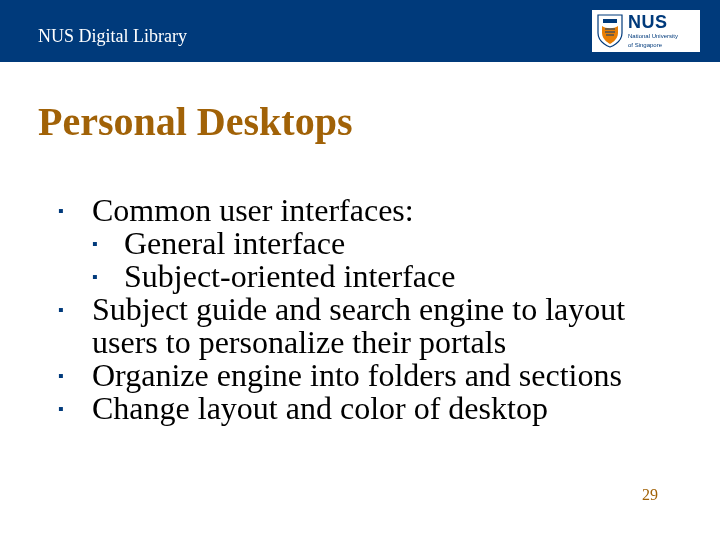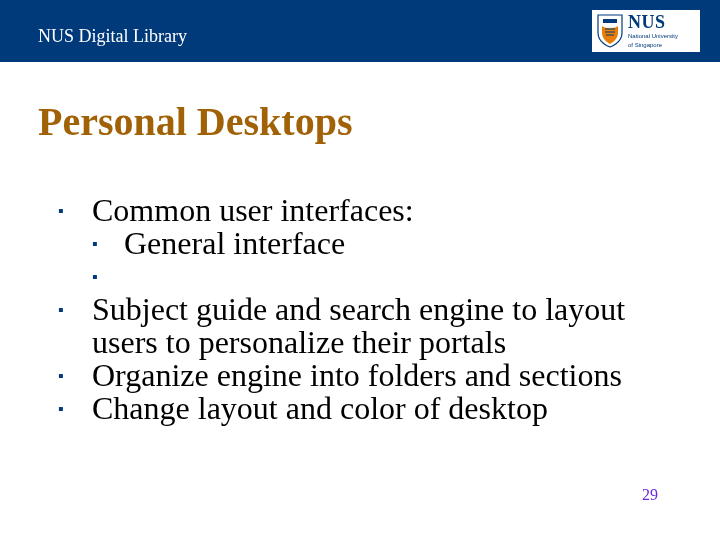--- a/index.html
+++ b/index.html
@@ -3,30 +3,30 @@
   <meta charset="utf-8">
   <style>
     * { margin: 0; padding: 0; box-sizing: border-box; }
     html, body { width: 720px; height: 540px; font-family: "Times New Roman", Times, serif; background: #fff; overflow: hidden; }
     .slide { width: 720px; height: 540px; position: relative; background: #fff; }
     .header-bar { width: 720px; height: 62px; background: #003a7b; position: relative; }
     .header-title { position: absolute; left: 38px; top: 26px; color: #fff; font-size: 18px; font-weight: normal; }
     .logo { position: absolute; right: 20px; top: 10px; width: 108px; height: 42px; display: flex; align-items: center; background: #fff; padding: 2px 4px; }
     .logo-crest { width: 28px; height: 36px; display: flex; align-items: center; justify-content: center; }
     .logo-text { display: flex; flex-direction: column; justify-content: center; margin-left: 4px; }
-    .logo-word { color: #003a7b; font-family: Liberation Serif, serif; font-weight: bold; font-size: 18px; letter-spacing: 0.5px; line-height: 1; }
+    .logo-word { color: #003a7b; font-family: Liberation Sans, sans-serif; font-weight: bold; font-size: 18px; letter-spacing: 0.5px; line-height: 1; }
     .logo-sub { color: #003a7b; font-family: Arial, Helvetica, sans-serif; font-size: 6px; line-height: 1.1; margin-top: 2px; }
     .slide-title { position: absolute; left: 38px; top: 98px; font-size: 40px; font-weight: bold; color: #a16207; }
     .body { position: absolute; left: 58px; top: 194px; width: 612px; }
     .bullet-row { display: flex; align-items: flex-start; margin-top: 0; }
     .bullet-mark { color: #003a7b; font-family: Arial, Helvetica, sans-serif; font-size: 16px; line-height: 33px; width: 34px; flex: none; }
     .bullet-text { color: #000; font-size: 32px; line-height: 33px; }
     .sub .bullet-row { margin-left: 34px; }
     .sub .bullet-mark { width: 32px; }
-    .page-num { position: absolute; right: 62px; bottom: 36px; color: #6d28d9; font-size: 16px; }
+    .page-num { position: absolute; right: 62px; bottom: 36px; color: #a16207; font-size: 16px; }
   </style>
 </head>
 <body>
 
 <div class="slide">
 
   <div class="header-bar">
     <div class="header-title">NUS Digital Library</div>
     <div class="logo">
       <div class="logo-crest">
@@ -54,20 +54,21 @@
       <div class="bullet-text">Common user interfaces:</div>
     </div>
 
     <div class="sub">
       <div class="bullet-row">
         <div class="bullet-mark">▪</div>
         <div class="bullet-text">General interface</div>
       </div>
       <div class="bullet-row">
         <div class="bullet-mark">▪</div>
+        <div class="bullet-text">Subject-oriented interface</div>
       </div>
     </div>
 
     <div class="bullet-row">
       <div class="bullet-mark">▪</div>
       <div class="bullet-text">Subject guide and search engine to layout users to personalize their portals</div>
     </div>
 
     <div class="bullet-row">
       <div class="bullet-mark">▪</div>

